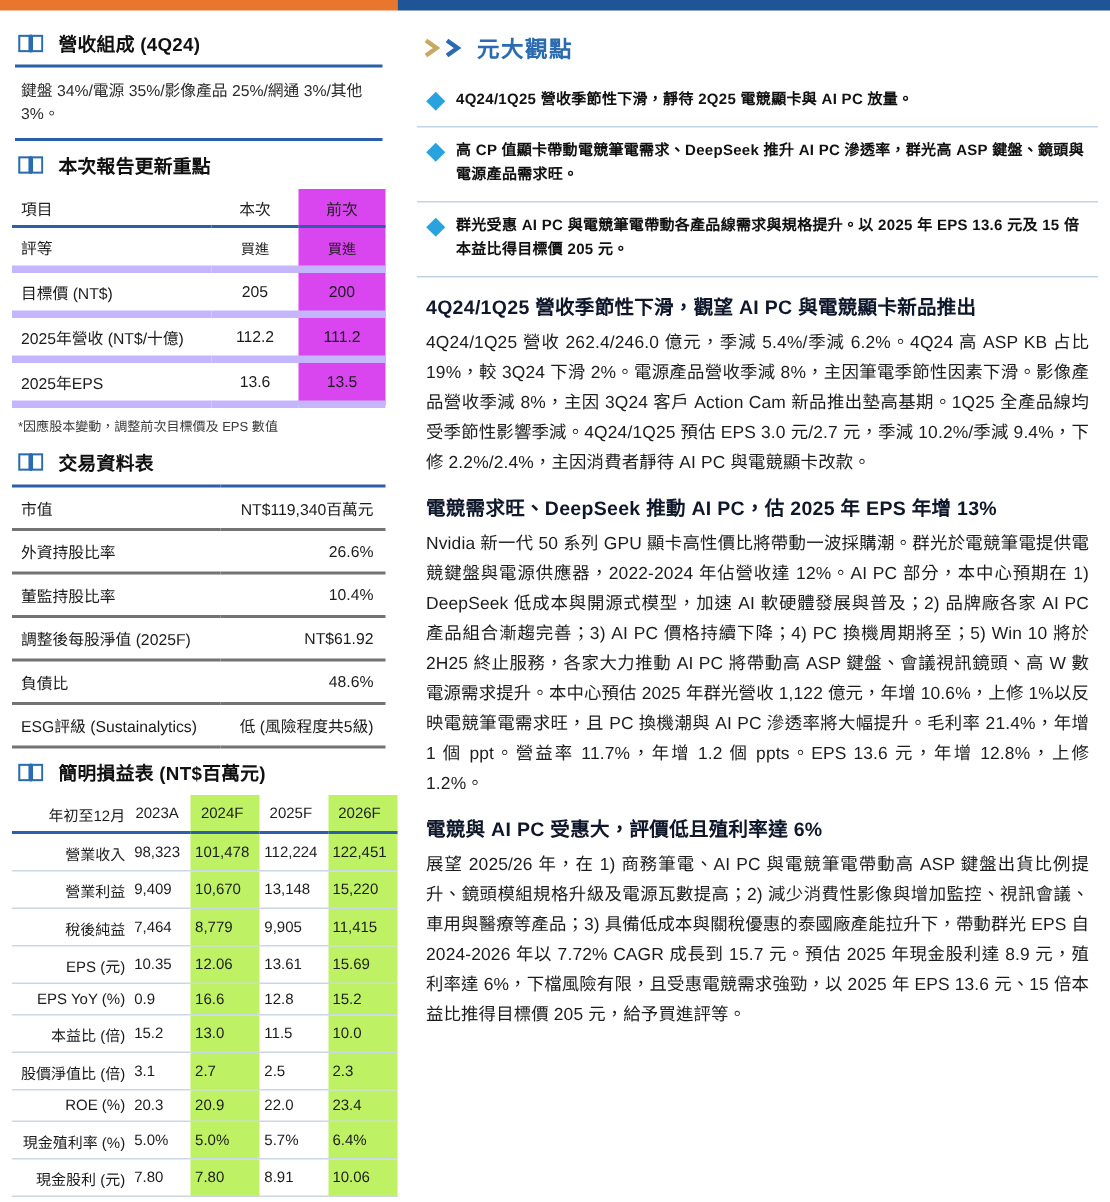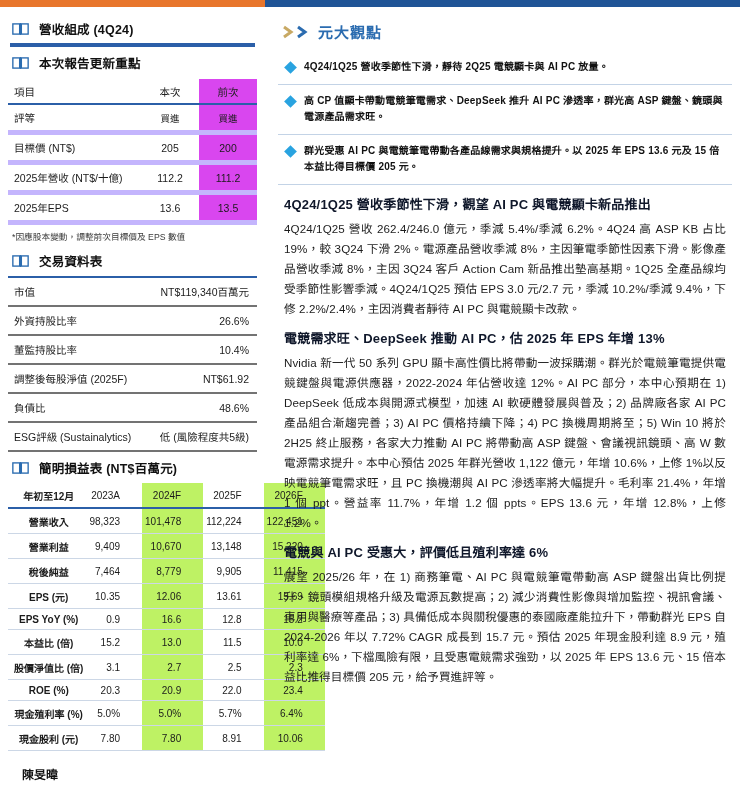--- a/index.html
+++ b/index.html
@@ -62,22 +62,22 @@
   }
   .tbl-trade td.lbl { text-align: left; padding-left: 6px; }
   .tbl-trade td.val { text-align: right; padding-right: 8px; white-space: nowrap; }
   .tbl-trade tr:first-child td { border-top: 2px solid #2b5fa8; }
 
   .tbl-fin { margin-top: 1px; }
   .tbl-fin th, .tbl-fin td {
     padding: 4.5px 3px; border-bottom: 1px solid #ccd7e6; font-size: 10px;
   }
   .tbl-fin th { font-weight: normal; }
-  .tbl-fin th.lbl, .tbl-fin td.lbl { text-align: center; padding-left: 6px; white-space: nowrap; font-weight: bold; }
-  .tbl-fin th.num, .tbl-fin td.num { text-align: right; padding-right: 22px; width: 48px; }
+  .tbl-fin th.lbl, .tbl-fin td.lbl { text-align: right; padding-left: 6px; white-space: nowrap; }
+  .tbl-fin th.num, .tbl-fin td.num { padding-right: 7px; width: 48px; }
   .tbl-fin .hdrrow th { border-bottom: 2px solid #2b5fa8; }
   .tbl-fin .shade { background: #bef264; }
 
   
   .analysts { padding: 14px 4px 0 14px; }
   .analyst { margin-bottom: 12px; }
   .analyst .name { font-size: 12px; font-weight: bold; color: #111; margin-bottom: 3px; }
 
   
   .vp-head { display: flex; align-items: center; gap: 9px; padding: 8px 0 9px 4px; }
@@ -114,20 +114,21 @@
 
     <div class="sec-head">
       <svg class="book-ico" viewBox="0 0 20 16">
         <rect x="1" y="2" width="8" height="12" fill="none" stroke="#2b6cb0" stroke-width="1.6"></rect>
         <rect x="11" y="2" width="8" height="12" fill="none" stroke="#2b6cb0" stroke-width="1.6"></rect>
         <line x1="10" y1="1" x2="10" y2="15" stroke="#2b6cb0" stroke-width="1.6"></line>
       </svg>
       <span class="title">營收組成 (4Q24)</span>
     </div>
     <div class="rule-blue"></div>
+    <div class="rev-text">鍵盤 34%/電源 35%/影像產品 25%/網通 3%/其他 3%。</div>
     <div class="rule-blue"></div>
 
     <div class="sec-head">
       <svg class="book-ico" viewBox="0 0 20 16">
         <rect x="1" y="2" width="8" height="12" fill="none" stroke="#2b6cb0" stroke-width="1.6"></rect>
         <rect x="11" y="2" width="8" height="12" fill="none" stroke="#2b6cb0" stroke-width="1.6"></rect>
         <line x1="10" y1="1" x2="10" y2="15" stroke="#2b6cb0" stroke-width="1.6"></line>
       </svg>
       <span class="title">本次報告更新重點</span>
     </div>

